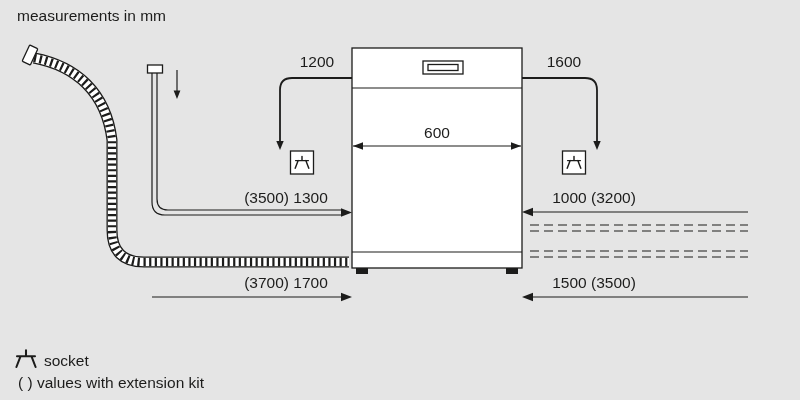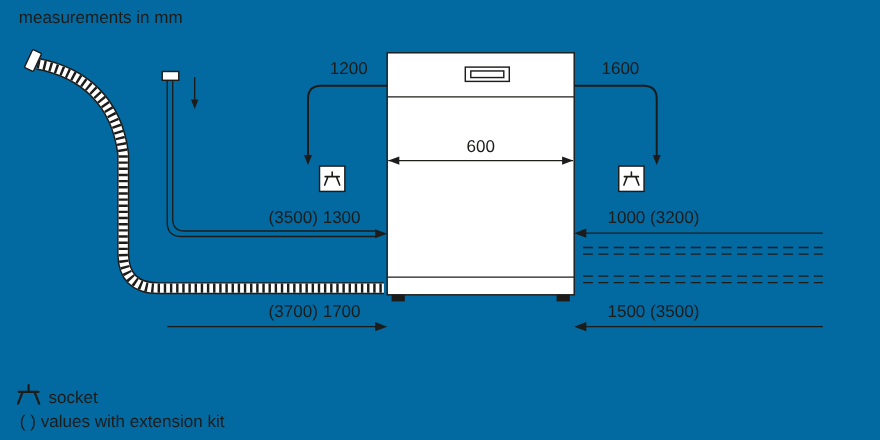--- a/index.html
+++ b/index.html
@@ -1,19 +1,19 @@
 <!DOCTYPE html>
 <html><head>
 <meta charset="utf-8">
 <style>
   html,body{margin:0;padding:0;background:#ffffff;}
   .canvas{
     position:relative;
     width:800px;height:400px;
-    background:#0369a1;
+    background:#e5e5e5;
     font-family:"Liberation Sans", sans-serif;
     overflow:hidden;
   }
   svg{display:block;}
   .t{
     font-family:"Liberation Sans", sans-serif;
     font-size:15.5px;
     fill:#1c1c1b;
   }
   .ln{stroke:#1c1c1b;stroke-width:1.2;fill:none;}

